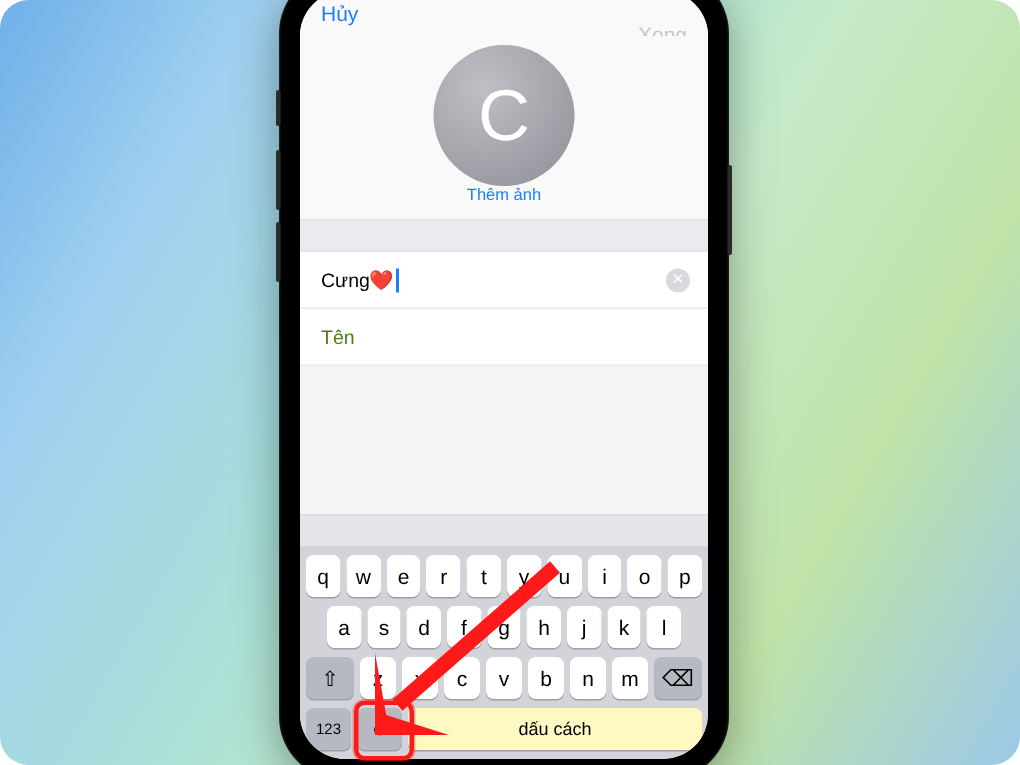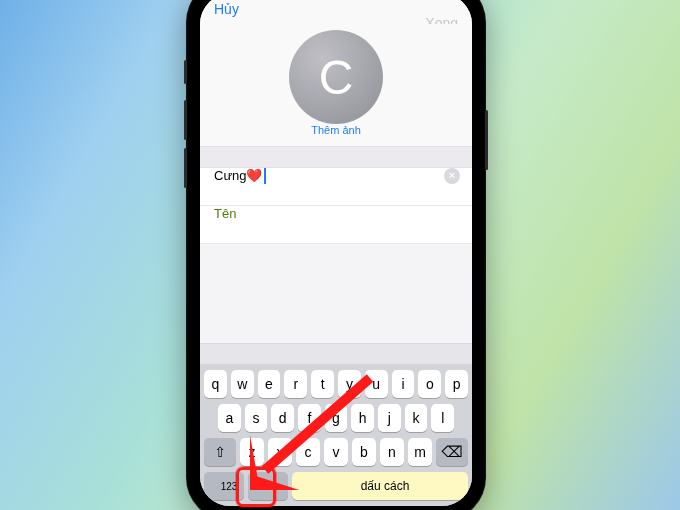--- a/index.html
+++ b/index.html
@@ -1,43 +1,43 @@
 <!DOCTYPE html>
 <html><head>
 <meta charset="utf-8">
 <style>
   html,body{margin:0;padding:0;width:680px;height:510px;overflow:hidden;font-family:-apple-system,Helvetica,Arial,sans-serif;}
-  .bg{width:680px;height:510px;background:linear-gradient(120deg,#6fb0e8 0%,#9fd0f0 18%,#a8e0d8 40%,#c6eac8 58%,#bfe3a8 78%,#9cc8e8 100%);position:relative;}
+  .bg{width:680px;height:510px;background:linear-gradient(120deg,#6fb0e8 0%,#9fd0f0 18%,#a8e0d8 40%,#c6eac8 58%,#bfe3a8 78%,#9cc8e8 100%);position:relative;border-radius:19px;}
   .phone{position:absolute;left:186px;top:-20px;width:300px;height:540px;background:#000;border-radius:42px;box-shadow:0 8px 30px rgba(0,0,0,.35),inset 0 0 2px rgba(255,255,255,.3);}
   .screen{position:absolute;left:14px;top:14px;right:14px;bottom:14px;background:#f4f3f6;border-radius:30px;overflow:hidden;}
   .content{position:absolute;left:0;right:0;top:0;bottom:0;display:flex;flex-direction:column;}
   .navbar{height:30px;display:flex;justify-content:space-between;align-items:center;padding:0 14px;background:#f9f9f9;font-size:14px;}
   .nav-cancel{color:#1f7cff;}
   .nav-done{color:#c7c7cc;margin-top:28px;}
   .avatar-wrap{background:#f9f9f9;display:flex;flex-direction:column;align-items:center;padding:6px 0 10px;}
   .avatar{width:94px;height:94px;border-radius:50%;background:radial-gradient(circle at 35% 30%,#bfbfc5,#8e8e96);display:flex;align-items:center;justify-content:center;color:#fff;font-size:48px;font-weight:400;}
   .add-photo{color:#1f7cff;font-size:11px;margin-top:0;}
   .spacer{height:20px;background:#eceaef;border-top:1px solid #e2e1e5;border-bottom:1px solid #e2e1e5;}
   .fields{background:#fff;}
-  .row{height:37px;border-bottom:1px solid #e8e7eb;display:flex;padding:0 14px;font-size:13px;position:relative;}
+  .row{height:37px;border-bottom:1px solid #e8e7eb;display:flex;align-items:center;padding:0 14px;font-size:13px;position:relative;}
   .row .value{color:#000;}
   .row .ph{color:#4d7c0f;}
   .heart{color:#e0245e;font-size:13px;}
   .cursor{display:inline-block;width:2px;height:16px;background:#1f7cff;margin-left:1px;vertical-align:middle;}
   .clear{position:absolute;right:12px;width:16px;height:16px;border-radius:50%;background:#d9d8dc;display:flex;align-items:center;justify-content:center;color:#fff;font-size:10px;line-height:1;}
   .kb-area{margin-top:auto;}
   .kb-pred{height:20px;background:#e6e5ea;border-top:1px solid #d8d7dc;}
   .keyboard{background:#d2d4d9;padding:6px 4px 6px;display:flex;flex-direction:column;gap:6px;}
   .krow{display:flex;gap:4px;justify-content:center;}
   .krow.row2{padding:0 14px;}
   .key{flex:1;height:28px;background:#fff;border-radius:5px;box-shadow:0 1px 0 rgba(0,0,0,.25);display:flex;align-items:center;justify-content:center;font-size:14px;color:#000;}
   .key.fn{background:#b5b9c1;color:#000;}
   .key.shift{max-width:32px;flex:0 0 32px;}
   .key.del{max-width:32px;flex:0 0 32px;font-size:15px;}
-  .krow4 .key{font-size:12px;padding-left:10px;}
+  .krow4 .key{font-size:12px;}
   .key.k123{max-width:30px;flex:0 0 30px;font-size:10px;}
   .key.emoji{max-width:30px;flex:0 0 30px;}
   .key.space{flex:1;background:#fef9c3;font-size:12px;}
   .key.return{max-width:56px;flex:0 0 56px;font-size:11px;}
   .emoji-highlight{position:absolute;border:3px solid #ff1a1a;border-radius:7px;box-shadow:0 0 0 1px rgba(255,0,0,.3);pointer-events:none;}
   .arrow{position:absolute;pointer-events:none;}
   .arrow svg{display:block;}
   .side-btn{position:absolute;background:#2b2b2b;border-radius:2px;}
 </style>
 </head>

